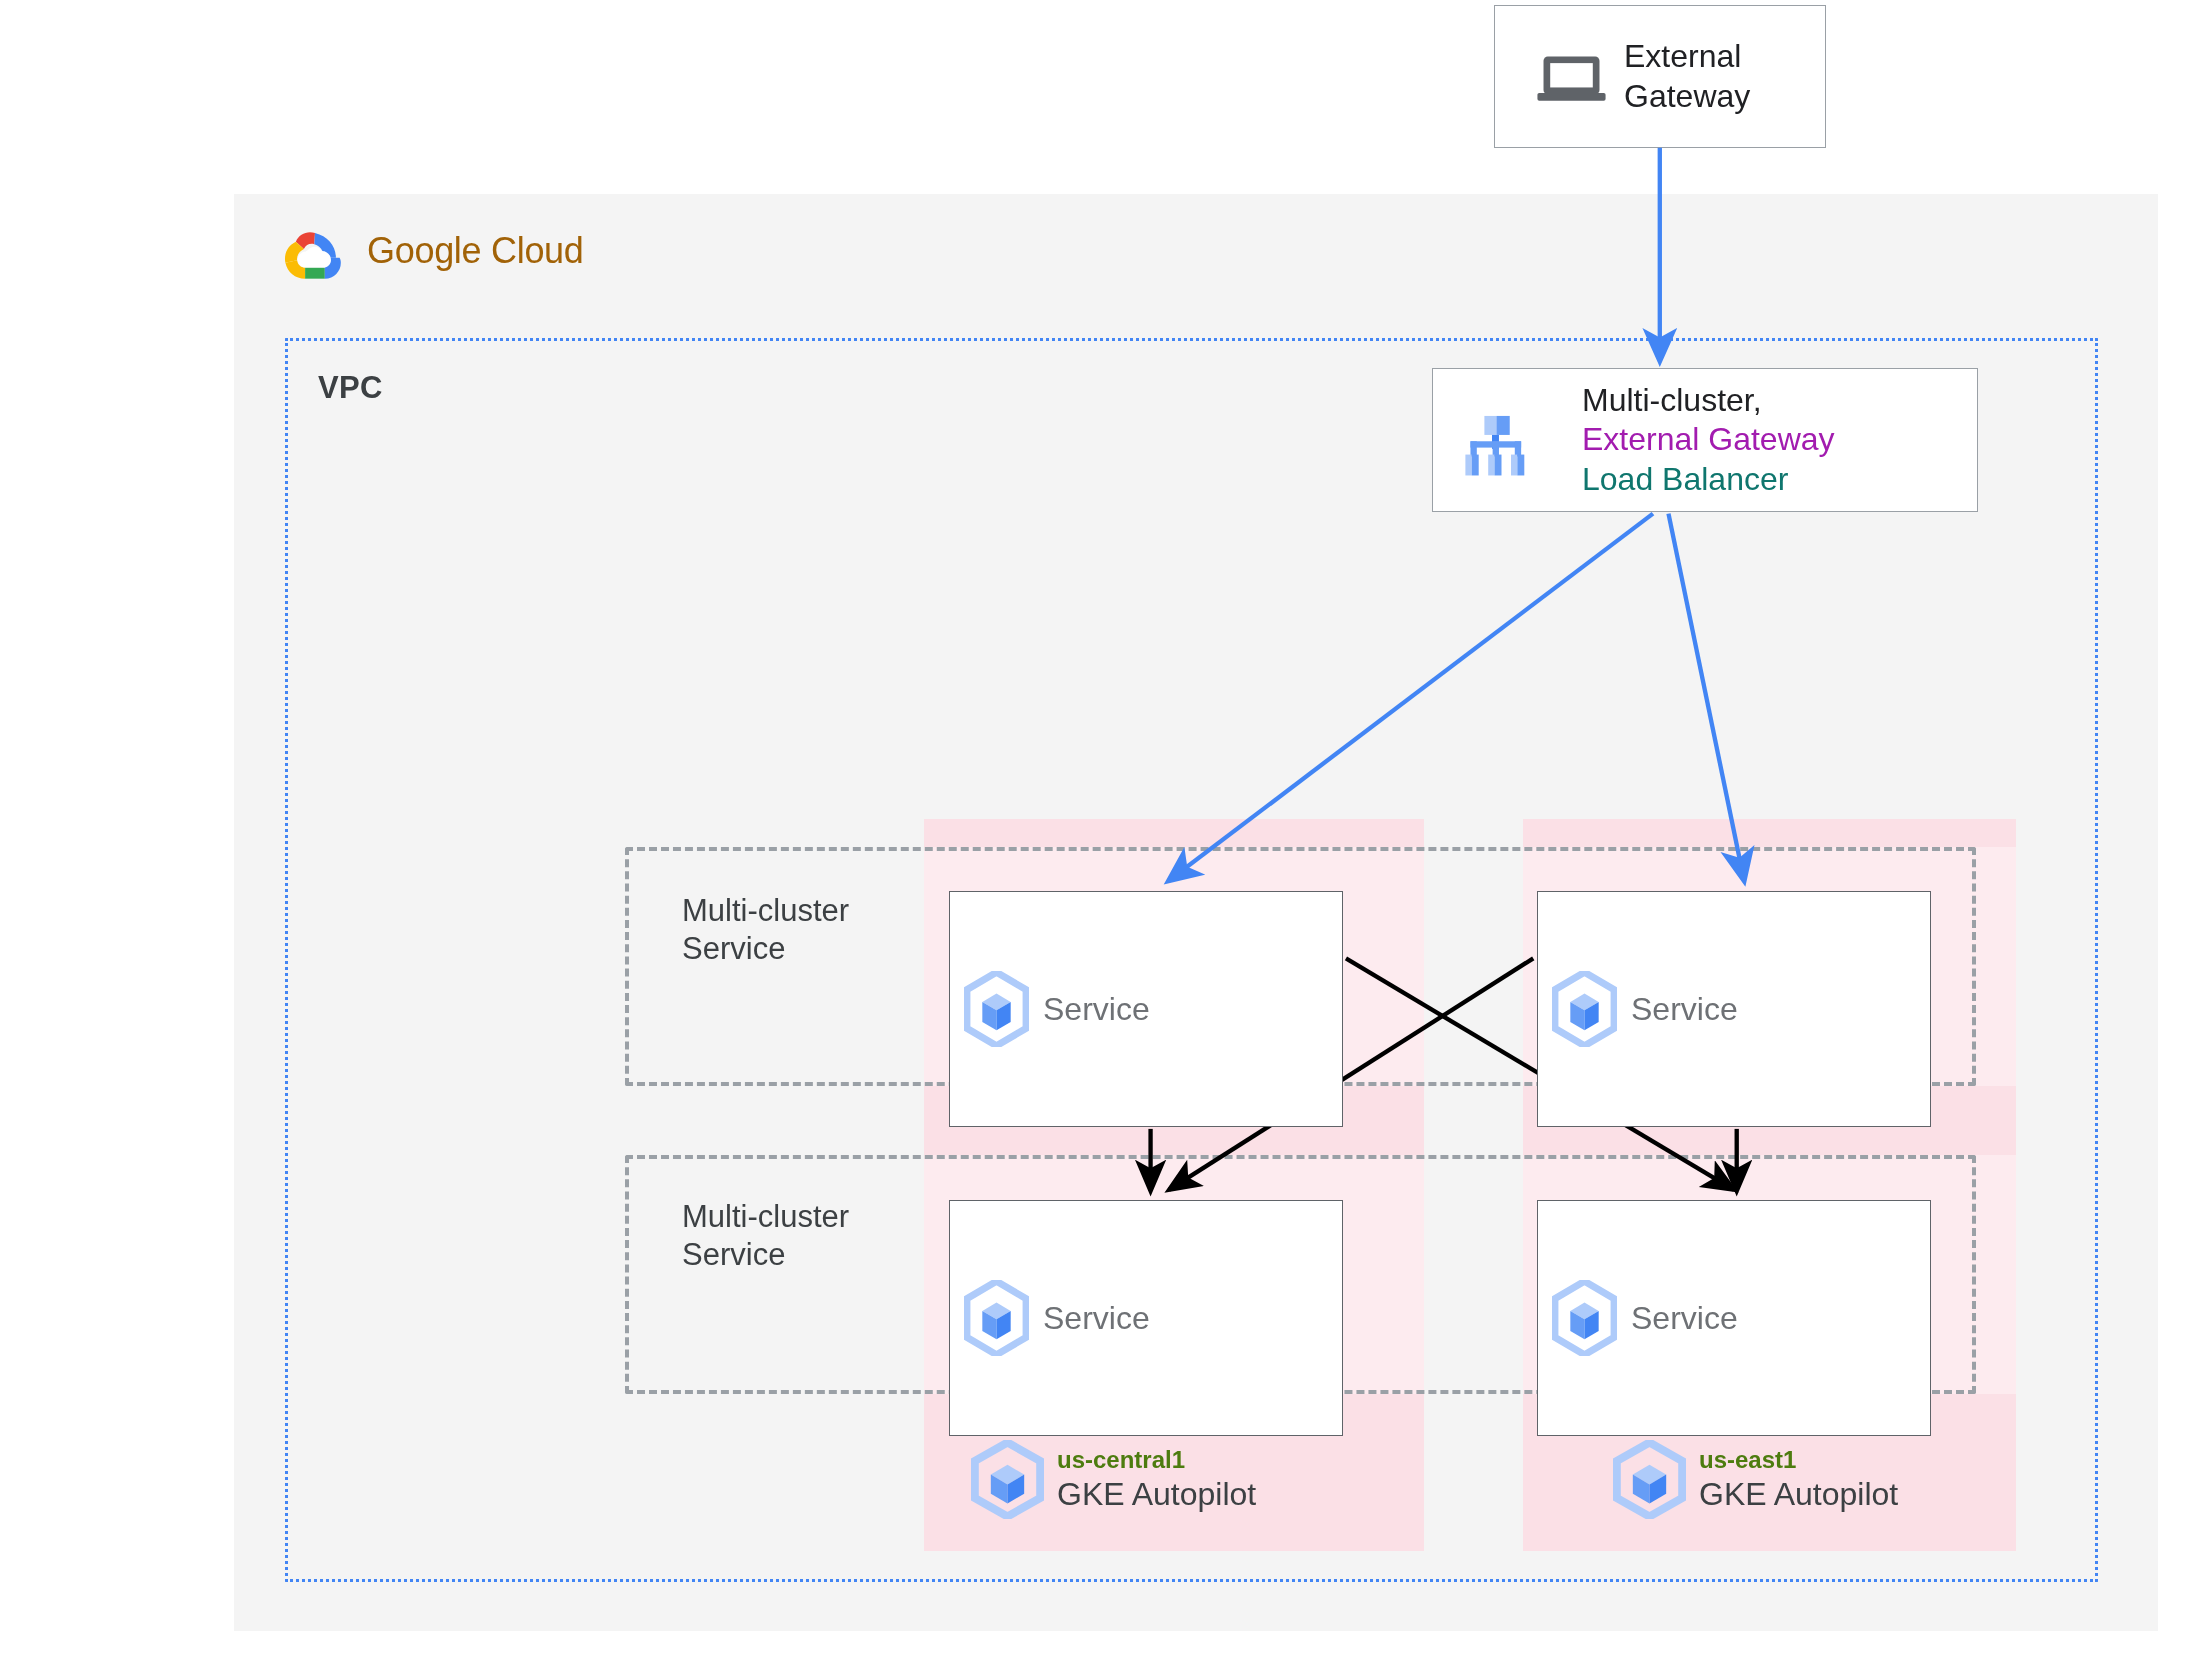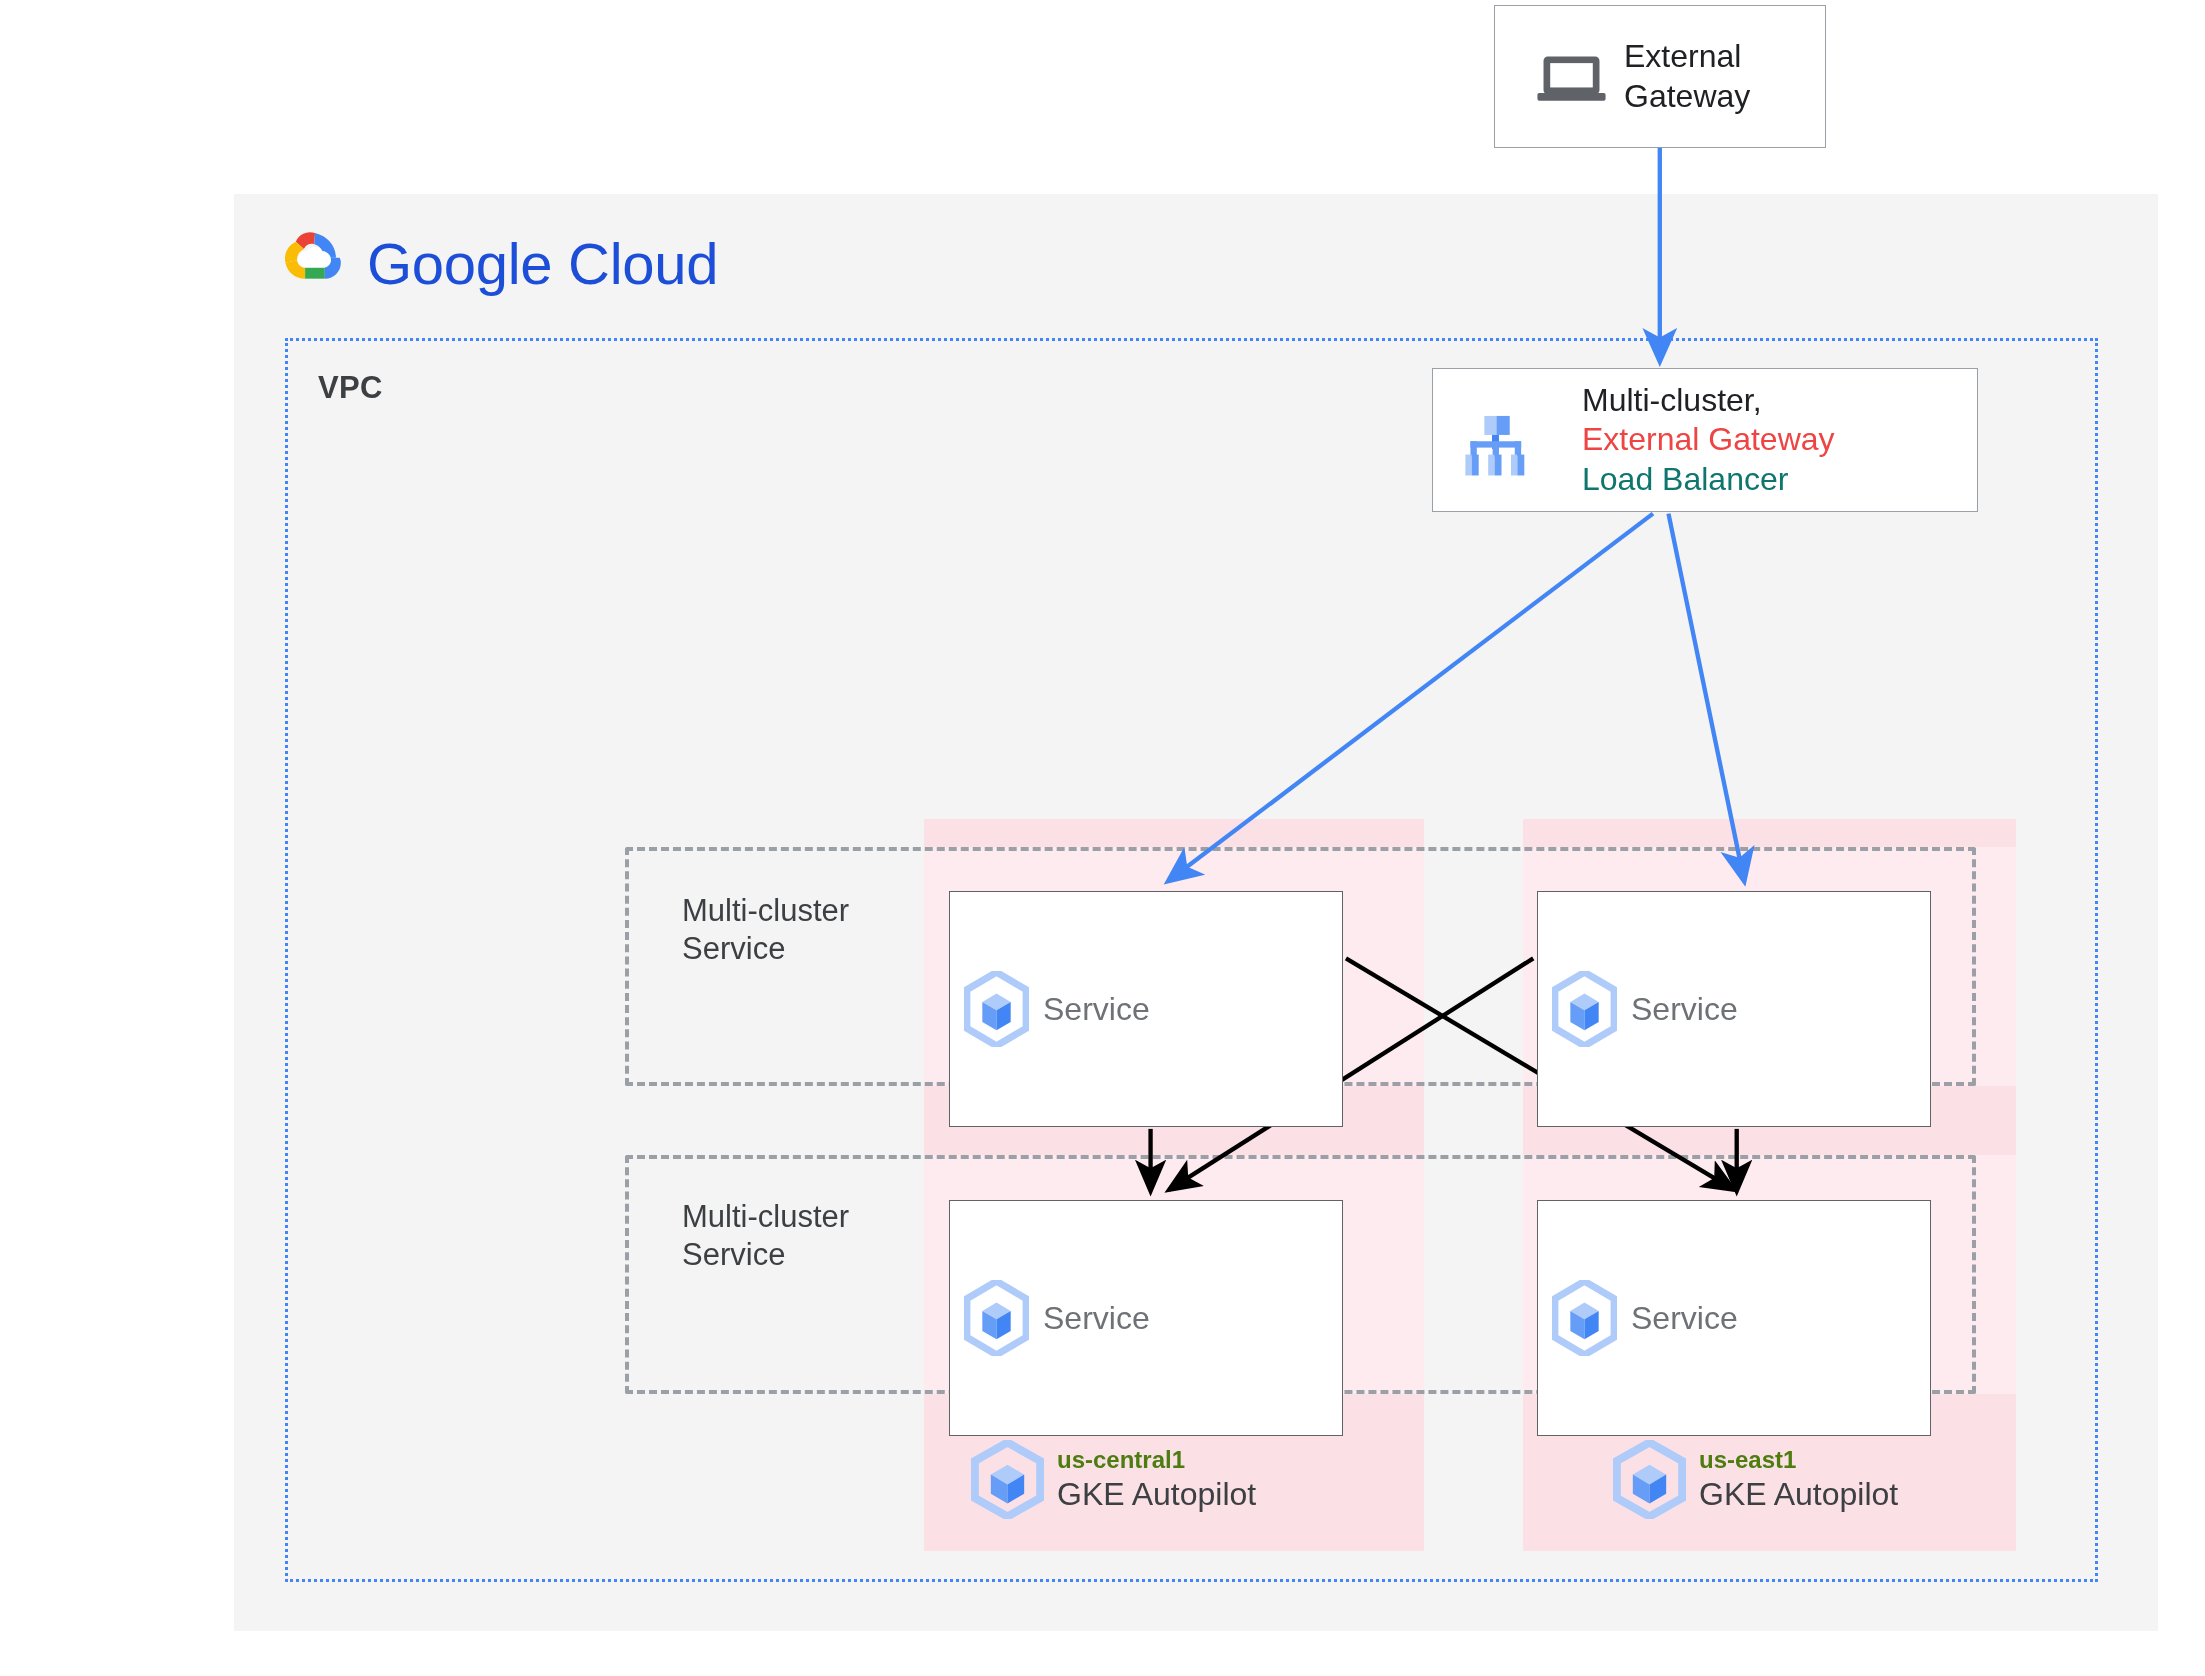--- a/index.html
+++ b/index.html
@@ -15,37 +15,37 @@
   .cloud-panel{left:234px;top:194px;width:1924px;height:1437px;background:#f4f4f4;}
 
   
   .vpc-box{left:285px;top:338px;width:1813px;height:1244px;
            border:3.7px dotted #4285f4;border-radius:1.2px;background:transparent;}
   .vpc-label{left:318px;top:370px;font-size:31px;font-weight:bold;color:#3c4043;
              letter-spacing:0.3px;}
 
   
   .gc-logo{left:278px;top:228px;width:69px;height:57px;}
-  .gc-text{left:367px;top:230px;font-size:58px;color:#1d4ed8;letter-spacing:-0.3px;
+  .gc-text{left:367px;top:230px;font-size:36px;color:#a16207;letter-spacing:-0.3px;
            font-weight:400;white-space:nowrap;}
   .gc-text .thin{font-weight:300;}
 
   
   .ext-client{left:1494px;top:5px;width:332px;height:143px;background:#ffffff;
               border:1.9px solid #9aa0a6;display:flex;align-items:center;padding-left:24px;}
   .ext-client .lap{width:105px;display:flex;justify-content:center;align-items:center;}
   .ext-client .lbl{font-size:32px;line-height:1.23;color:#202124;}
 
   
   .lb-box{left:1432px;top:368px;width:546px;height:144px;background:#ffffff;
           border:1.9px solid #9aa0a6;display:flex;align-items:center;}
   .lb-box .ico{width:118px;display:flex;justify-content:center;align-items:center;}
   .lb-box .txt{line-height:1.22;margin-left:31px;}
   .lb-box .t1{font-size:32px;color:#202124;white-space:nowrap;}
-  .lb-box .t2{font-size:32px;color:#ef4444;white-space:nowrap;}
+  .lb-box .t2{font-size:32px;color:#a21caf;white-space:nowrap;}
   .lb-box .t3{font-size:32px;color:#0f766e;white-space:nowrap;}
 
   
   .cluster-col{background:#fbe0e6;}
   .cluster-col.c1{left:924px;top:819px;width:500px;height:732px;}
   .cluster-col.c2{left:1523px;top:819px;width:493px;height:732px;}
   
   .pink-soft{background:#fdebef;}
 
   

